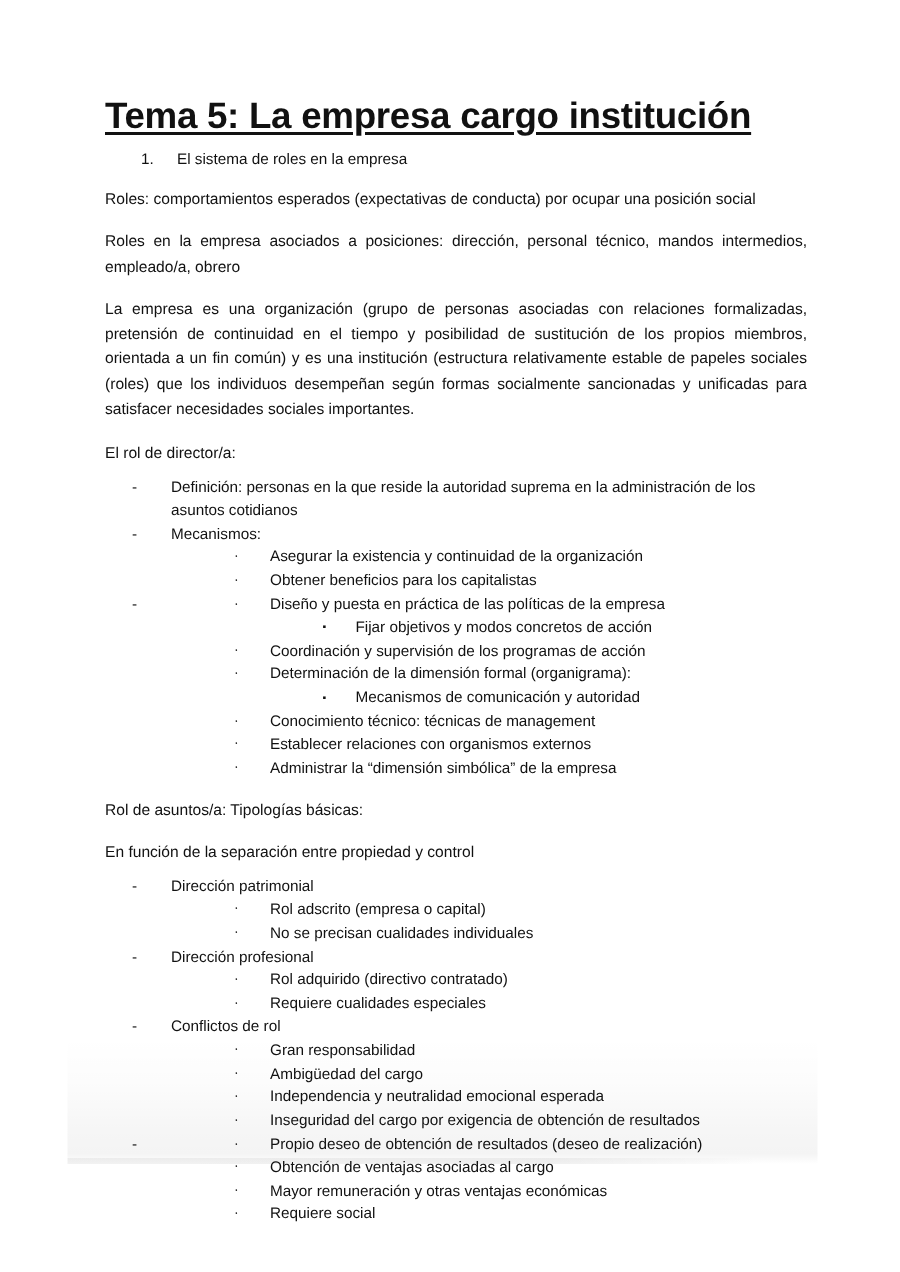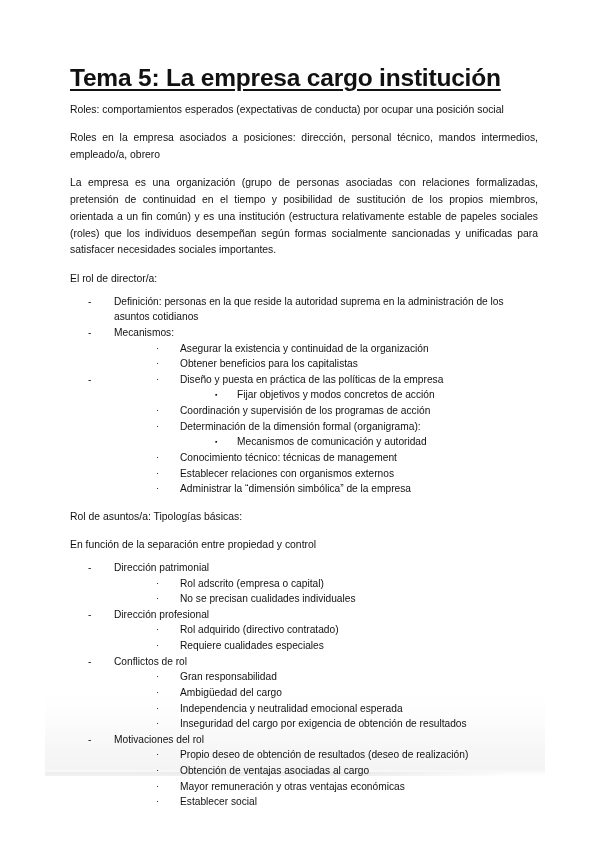--- a/index.html
+++ b/index.html
@@ -141,20 +141,23 @@
 
 <div class="page">
 
   <div class="scan-shadow"></div>
   <div class="scan-shadow-edge"></div>
 
   <div class="content">
 
     <h1 class="doc-title">Tema 5: La empresa cargo institución</h1>
 
+    <div class="numbered">
+      <span class="num">1.</span><span>El sistema de roles en la empresa</span>
+    </div>
 
     <p class="para nojust">Roles: comportamientos esperados (expectativas de conducta) por ocupar una posición social</p>
 
     <p class="para">Roles en la empresa asociados a posiciones: dirección, personal técnico, mandos intermedios, empleado/a, obrero</p>
 
     <p class="para">La empresa es una organización (grupo de personas asociadas con relaciones formalizadas, pretensión de continuidad en el tiempo y posibilidad de sustitución de los propios miembros, orientada a un fin común) y es una institución (estructura relativamente estable de papeles sociales (roles) que los individuos desempeñan según formas socialmente sancionadas y unificadas para satisfacer necesidades sociales importantes.</p>
 
     <p class="lead">El rol de director/a:</p>
 
     <ul class="lvl lvl1">
@@ -280,37 +283,36 @@
           </li>
           <li>
             <span class="mk">·</span>
             <span class="tx">Inseguridad del cargo por exigencia de obtención de resultados</span>
           </li>
         </ul>
       </li>
 
       <li>
         <span class="mk">-</span>
-        <span class="tx">Motivaciones del rol</span>
         <ul class="lvl lvl2">
           <li>
             <span class="mk">·</span>
             <span class="tx">Propio deseo de obtención de resultados (deseo de realización)</span>
           </li>
           <li>
             <span class="mk">·</span>
             <span class="tx">Obtención de ventajas asociadas al cargo</span>
           </li>
           <li>
             <span class="mk">·</span>
             <span class="tx">Mayor remuneración y otras ventajas económicas</span>
           </li>
           <li>
             <span class="mk">·</span>
-            <span class="tx">Establecer social</span>
+            <span class="tx">Requiere social</span>
           </li>
         </ul>
       </li>
 
     </ul>
 
   </div>
 </div>
 
 </body></html>

